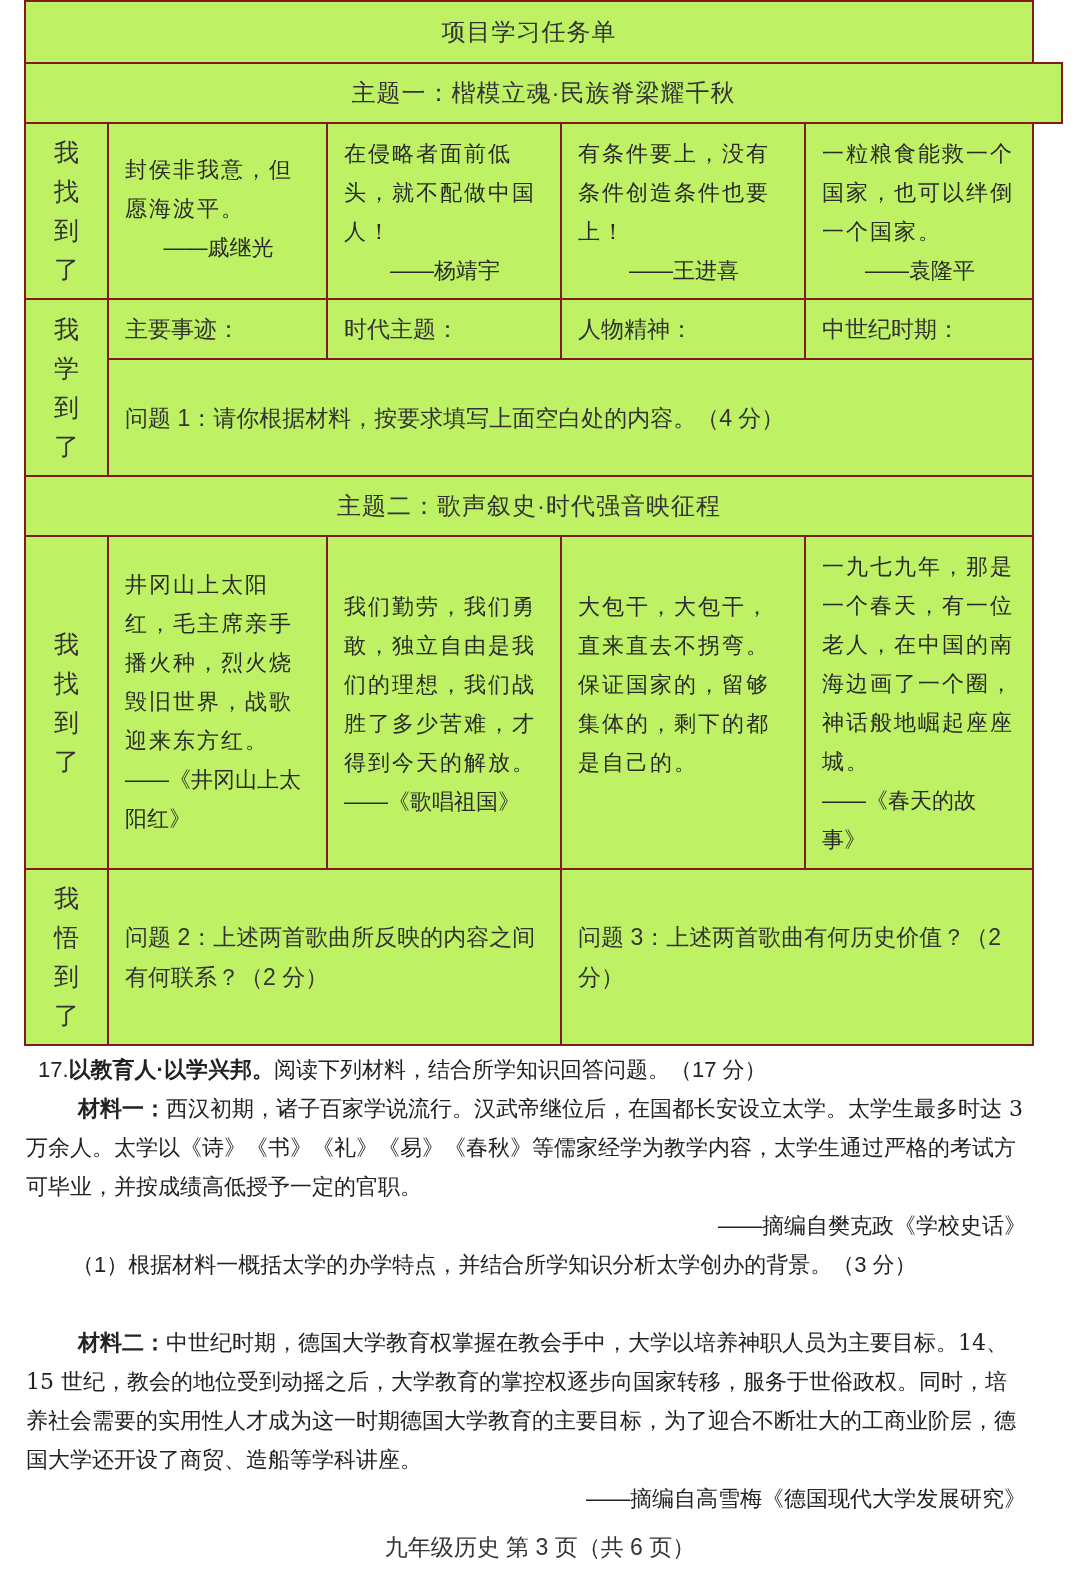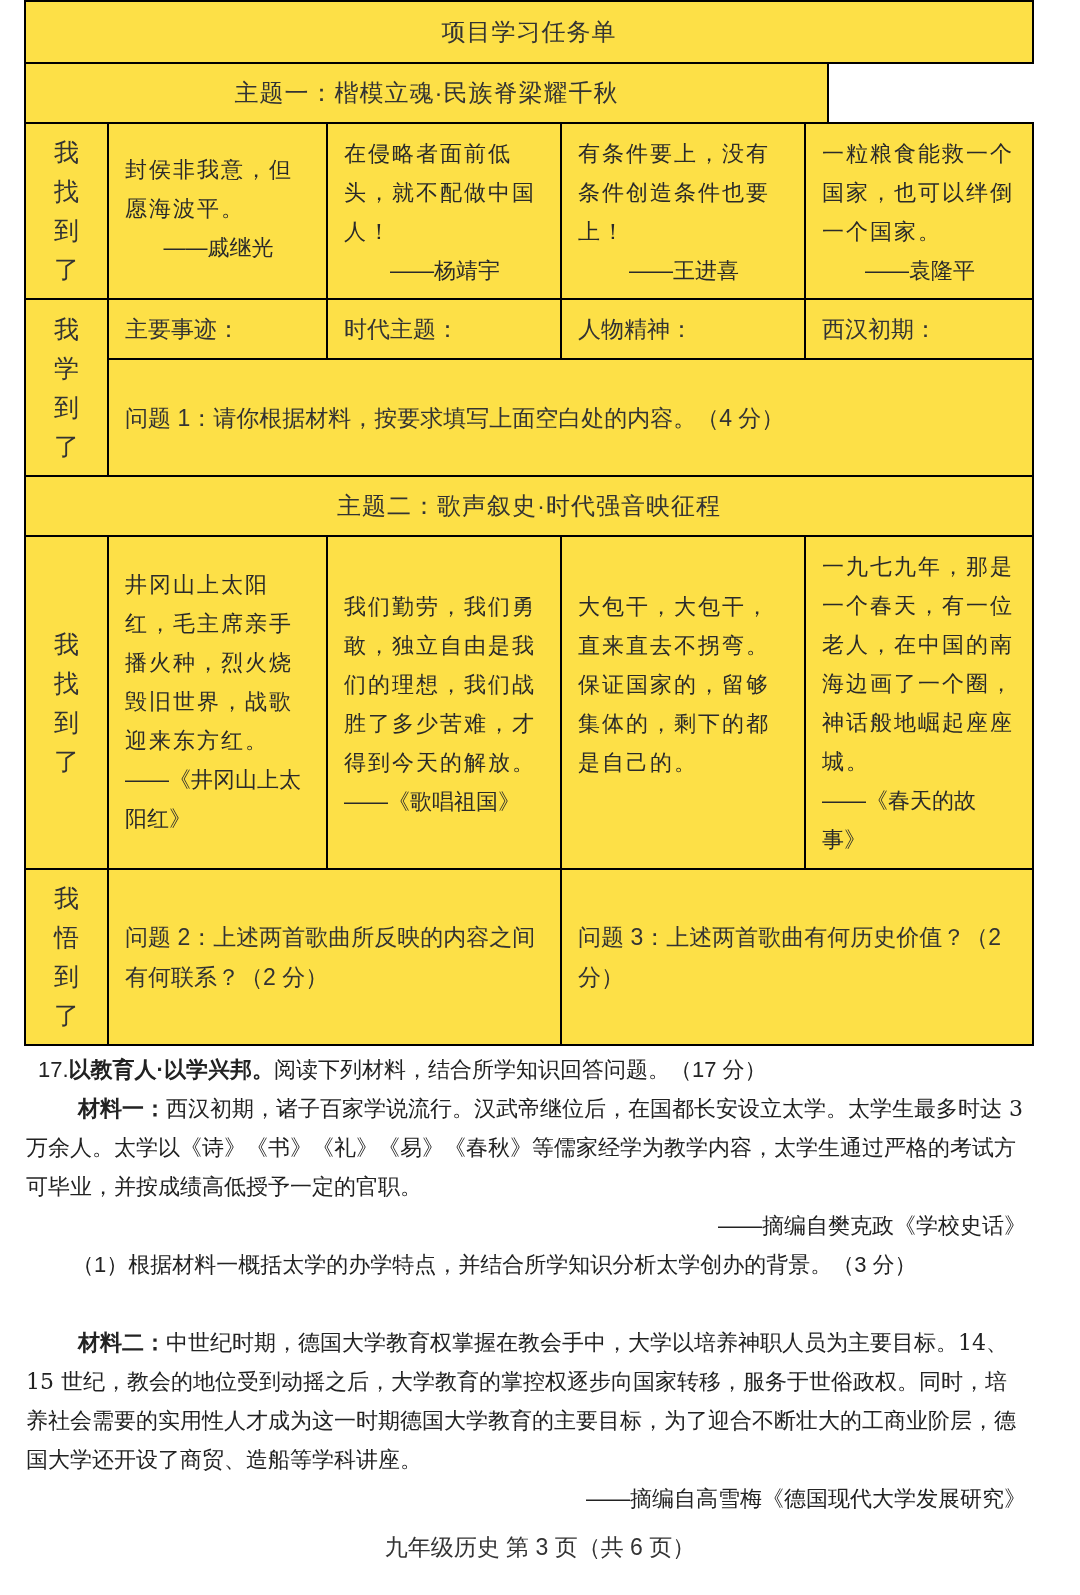--- a/index.html
+++ b/index.html
@@ -1,19 +1,19 @@
 <!DOCTYPE html>
 <html><head>
 <meta charset="utf-8">
 <style>
   html, body { margin: 0; padding: 0; background: #ffffff; }
   body { width: 1080px; height: 1595px; position: relative; overflow: hidden;
          font-family: "DejaVu Serif", "Liberation Serif", serif; color: #2a2a2a; }
   .tbl { position: absolute; left: 24px; top: 0; width: 1010px; height: 1046px; }
-  .cell { position: absolute; box-sizing: border-box; border: 2px solid #000000; background: #fde047; }
+  .cell { position: absolute; box-sizing: border-box; border: 2px solid #7f1d1d; background: #bef264; }
   .center { display: flex; align-items: center; justify-content: center; }
   .title-txt { font-family: "Liberation Sans", "DejaVu Sans", sans-serif; font-size: 24px; letter-spacing: 1px; color: #333; }
   .vlabel { display: flex; flex-direction: column; align-items: center; justify-content: center;
             font-family: "Liberation Sans", "DejaVu Sans", sans-serif; font-size: 25px; line-height: 39px; color: #333; }
   .quote { font-size: 22px; line-height: 39px; letter-spacing: 2px; padding: 10px 14px 0 16px; color: #2a2a2a; }
   .quote .src { font-family: "Liberation Sans", "DejaVu Sans", sans-serif; letter-spacing: 0; }
   .q1src { text-align: center; }
   .fieldlbl { font-family: "Liberation Sans", "DejaVu Sans", sans-serif; font-size: 23px; padding: 14px 0 4px 16px; color: #333; }
   .qtxt { font-family: "Liberation Sans", "DejaVu Sans", sans-serif; font-size: 23px; line-height: 40px; color: #333; }
   .para { position: absolute; left: 26px; width: 1000px; font-size: 22px; line-height: 39px; color: #222;
@@ -26,21 +26,21 @@
 </style>
 </head>
 <body>
 
 <div class="tbl">
 
   <div class="cell center" style="left:0;top:0;width:1010px;height:64px;">
     <span class="title-txt">项目学习任务单</span>
   </div>
 
-  <div class="cell center" style="left:0;top:62px;width:805px;height:62px;justify-content:center;">
+  <div class="cell center" style="left:0;top:62px;width:1039px;height:62px;justify-content:center;">
     <span class="title-txt">主题一：楷模立魂·民族脊梁耀千秋</span>
   </div>
 
   <div class="cell vlabel" style="left:0;top:122px;width:85px;height:178px;">
     <span>我</span>
     <span>找</span>
     <span>到</span>
     <span>了</span>
   </div>
   <div class="cell quote" style="left:83px;top:122px;width:221px;height:178px;padding-top:26px;">
@@ -69,21 +69,21 @@
   <div class="cell fieldlbl" style="left:83px;top:298px;width:221px;height:62px;">
     <span>主要事迹：</span>
   </div>
   <div class="cell fieldlbl" style="left:302px;top:298px;width:236px;height:62px;">
     <span>时代主题：</span>
   </div>
   <div class="cell fieldlbl" style="left:536px;top:298px;width:246px;height:62px;">
     <span>人物精神：</span>
   </div>
   <div class="cell fieldlbl" style="left:780px;top:298px;width:230px;height:62px;">
-    <span>西汉初期：</span>
+    <span>中世纪时期：</span>
   </div>
   <div class="cell" style="left:83px;top:358px;width:927px;height:119px;display:flex;align-items:center;padding-left:16px;">
     <span class="qtxt">问题 1：请你根据材料，按要求填写上面空白处的内容。（4 分）</span>
   </div>
 
   <div class="cell center" style="left:0;top:475px;width:1010px;height:62px;">
     <span class="title-txt">主题二：歌声叙史·时代强音映征程</span>
   </div>
 
   <div class="cell vlabel" style="left:0;top:535px;width:85px;height:335px;">

